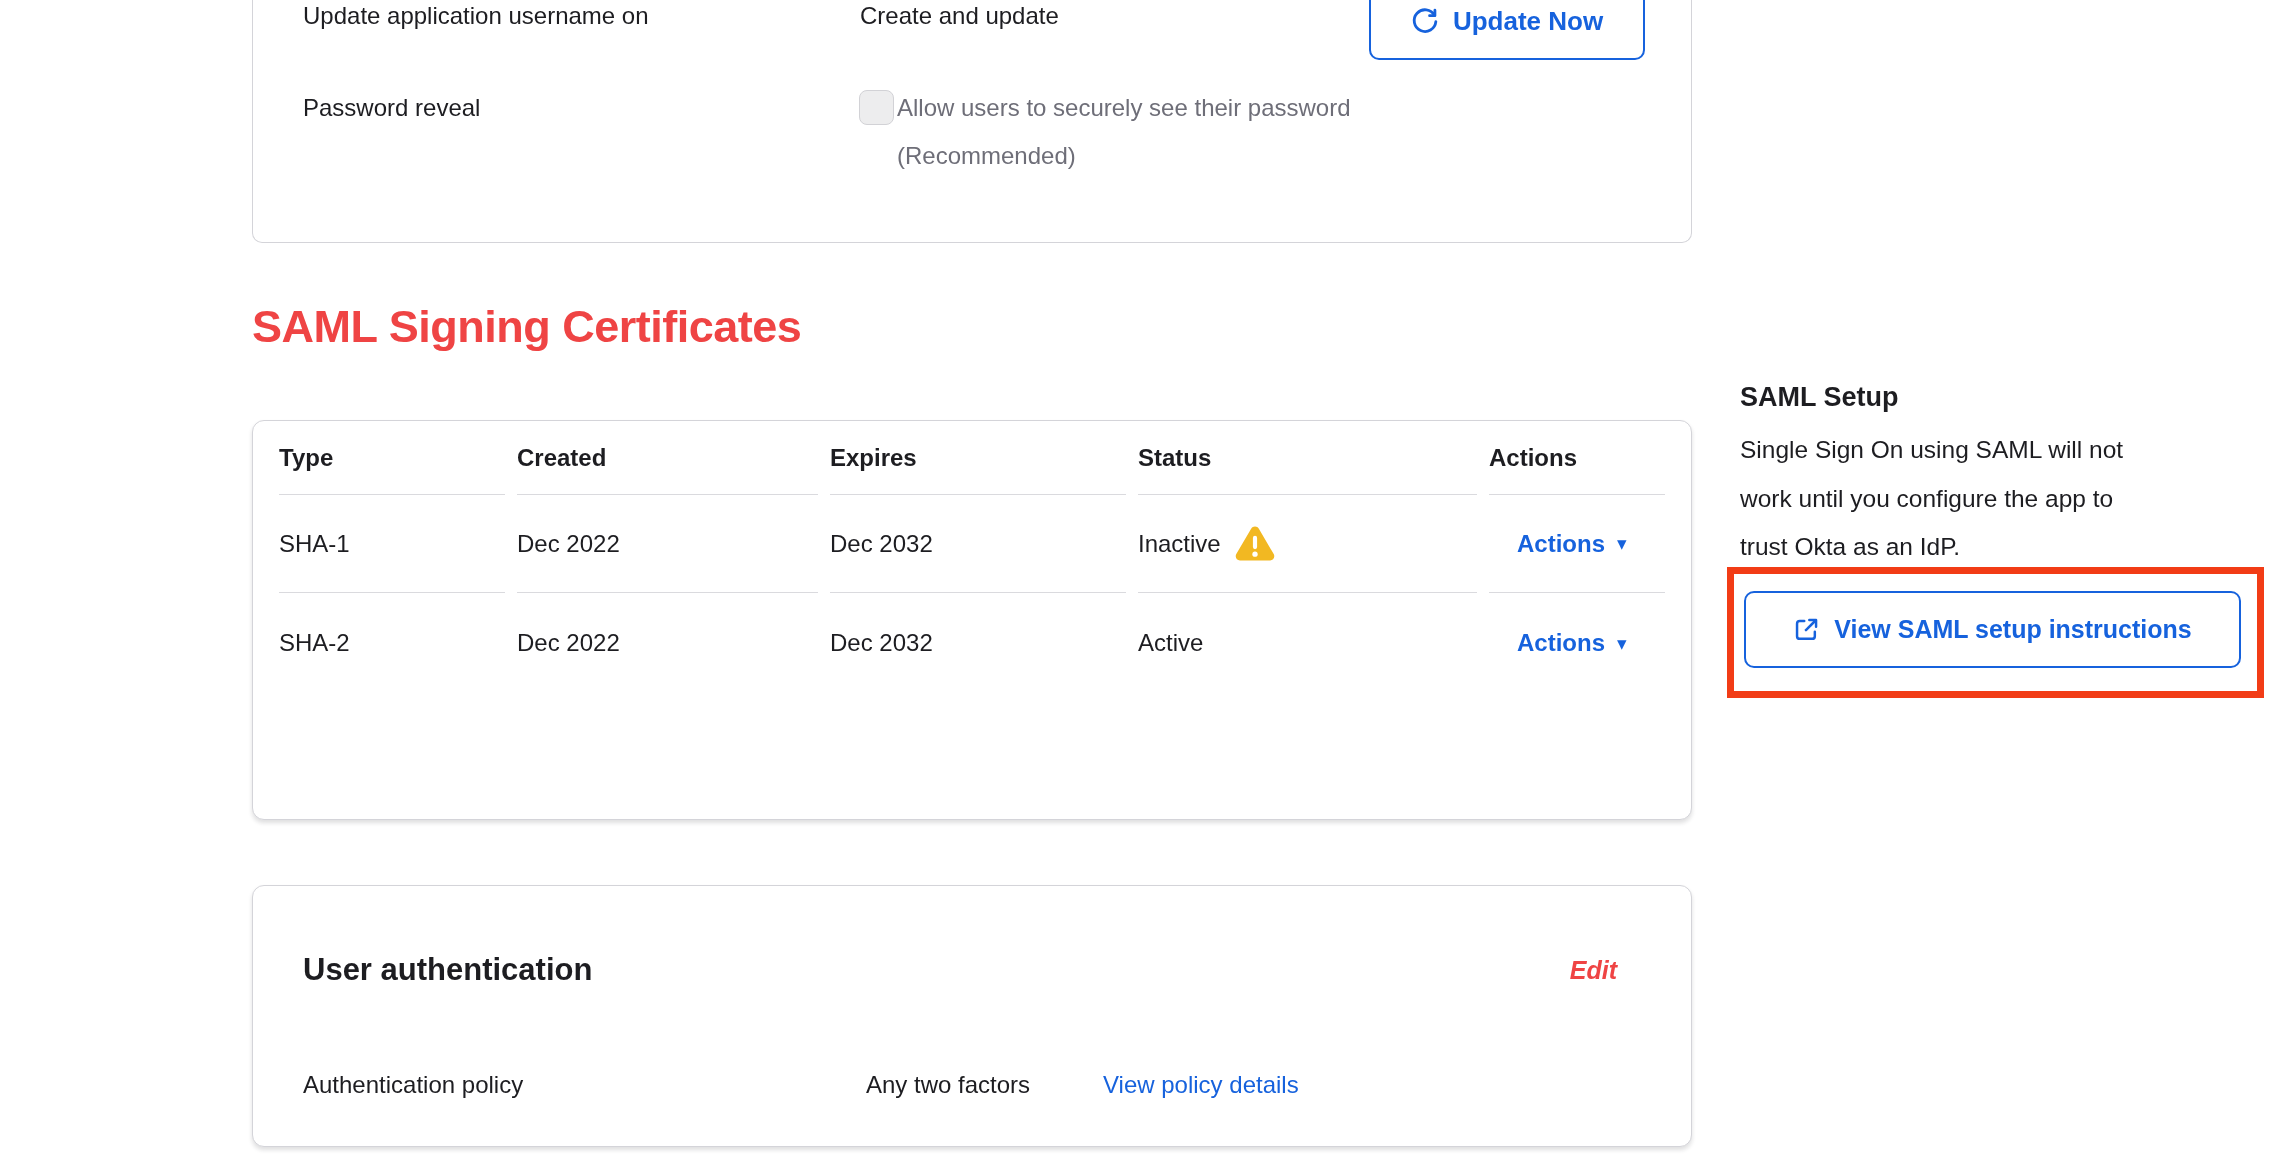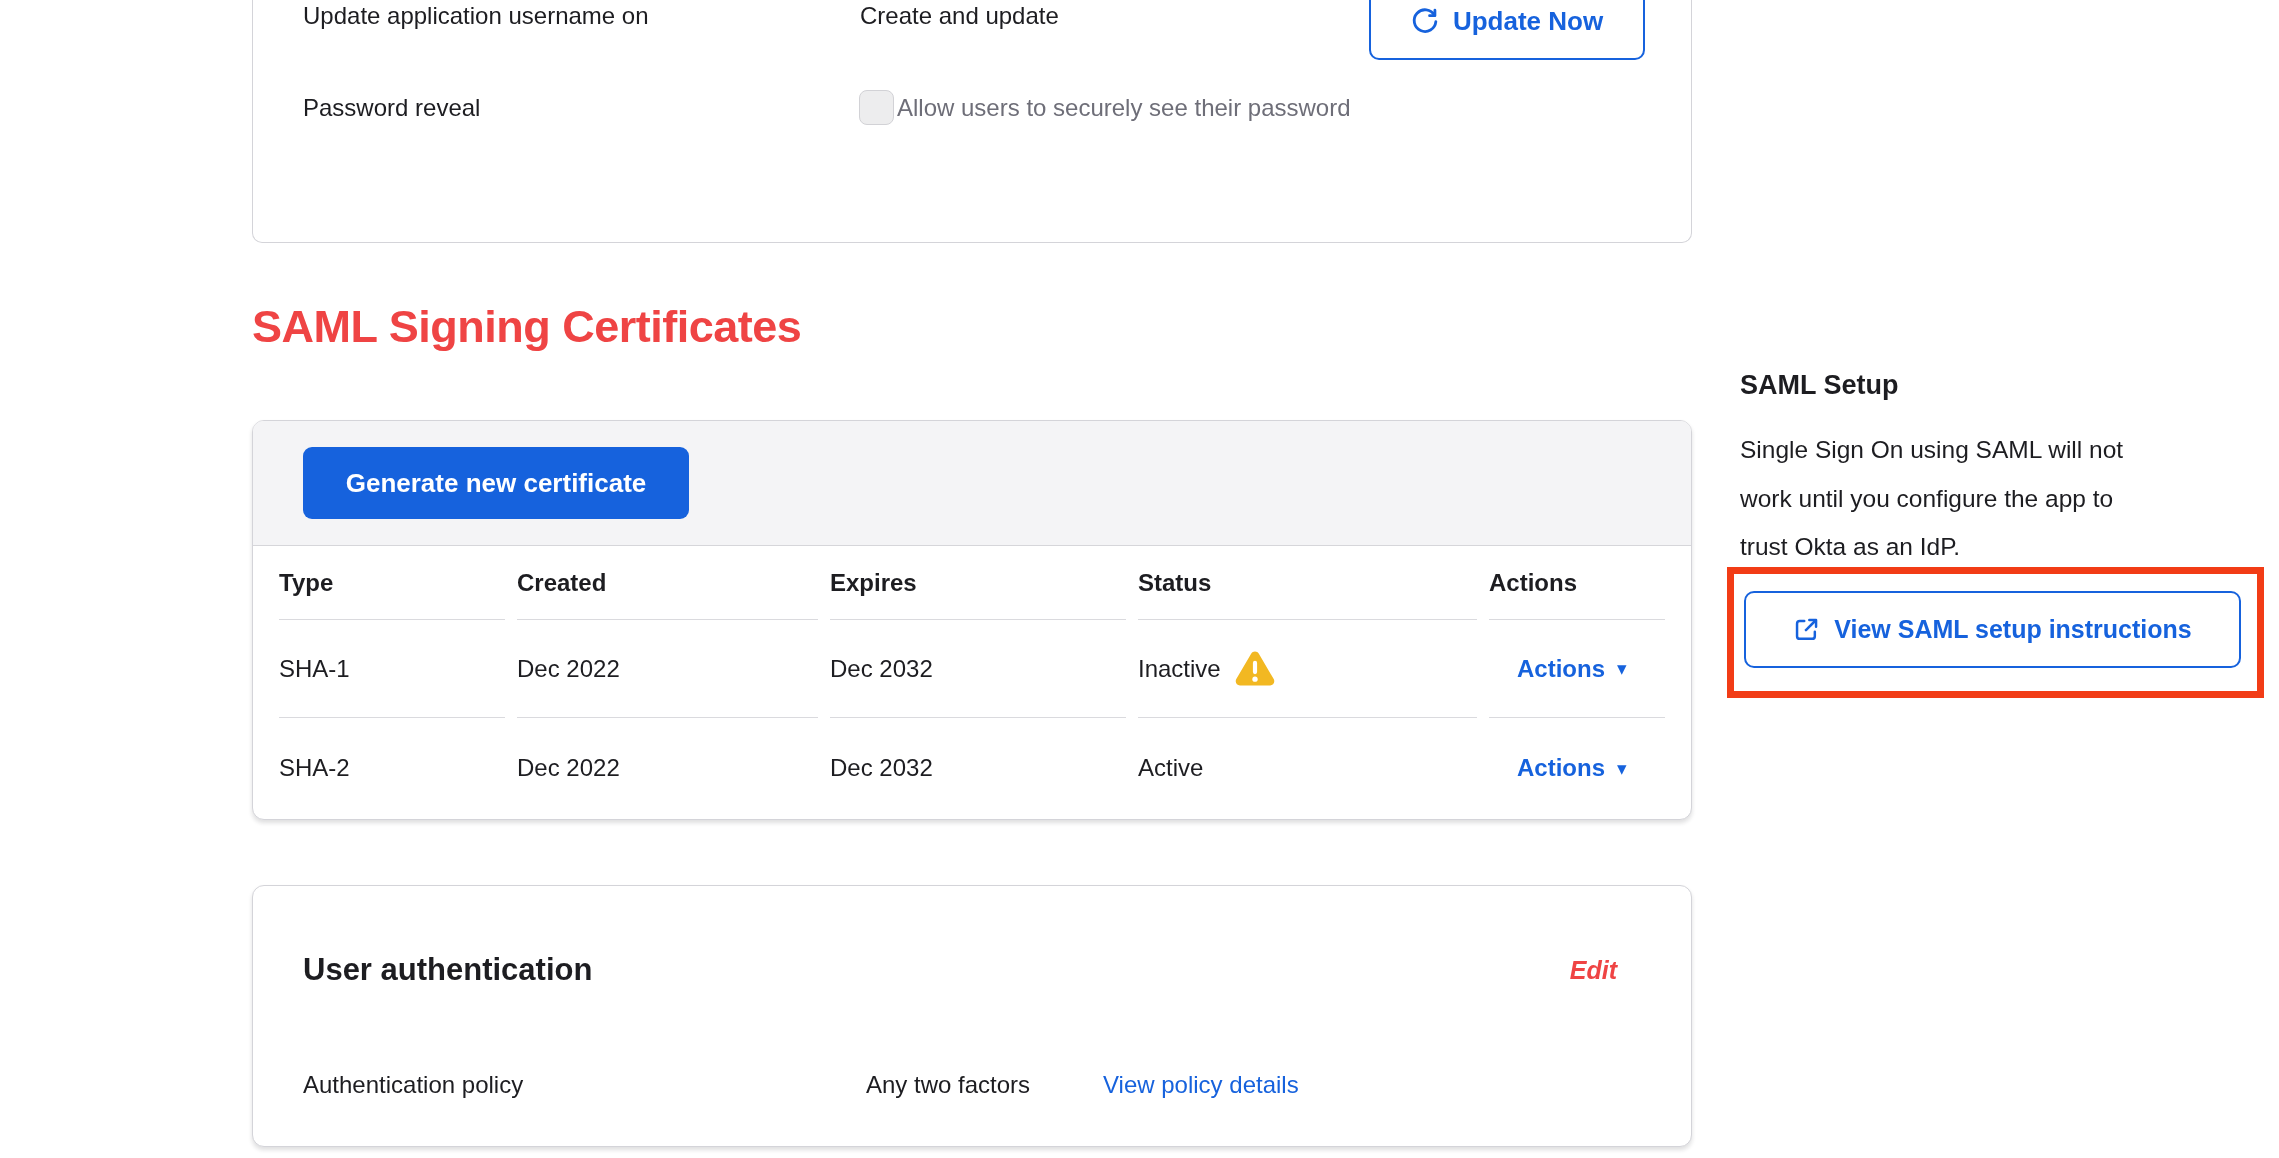--- a/index.html
+++ b/index.html
@@ -78,21 +78,21 @@
     font-size:31px; font-weight:700; line-height:40px;
   }
   #edit-link {
     position:absolute; right:74px; top:70px;
     color:#ef4444; font-size:25px; font-weight:700; cursor:pointer; text-decoration:none;font-style:italic;
   }
   .link-plain { color:#1662dd; text-decoration:none; cursor:pointer; }
 
   
   #saml-setup-title {
-    position:absolute; left:1740px; top:370px;
+    position:absolute; left:1740px; top:382px;
     font-size:27px; font-weight:700;
   }
   #saml-setup-desc {
     position:absolute; left:1740px; top:426px; width:500px;
     font-size:24.5px; line-height:48.5px; color:#1d1d21;
   }
   #annotation-box {
     position:absolute; left:1727px; top:567px; width:537px; height:131px;
     border:7px solid #f23c16; background:transparent; pointer-events:none;
   }
@@ -116,29 +116,27 @@
           <path d="M20.5 2.8 v4.6 h-4.6" stroke="#1662dd" stroke-width="2.4" stroke-linecap="round" stroke-linejoin="round" fill="none"></path>
         </svg>
       </span>
       <span>Update Now</span>
     </button>
 
     <div class="form-label" style="left:50px; top:98px;">Password reveal</div>
     <div class="checkbox" style="left:606px; top:94px;"></div>
     <div class="checkbox-text" style="left:644px; top:88px;">
       <div>Allow users to securely see their password</div>
+      <div>(Recommended)</div>
     </div>
   </div>
 
   <h1 id="section-title">SAML Signing Certificates</h1>
 
   <div id="cert-panel" class="card shadowed">
-    <div id="cert-panel-header">
-      <button id="generate-btn">Generate new certificate</button>
-    </div>
 
     <div id="tbl-head" class="tbl-row">
       <div>Type</div>
       <div>Created</div>
       <div>Expires</div>
       <div>Status</div>
       <div>Actions</div>
     </div>
 
     <div class="tbl-row tbl-body-row bordered">

